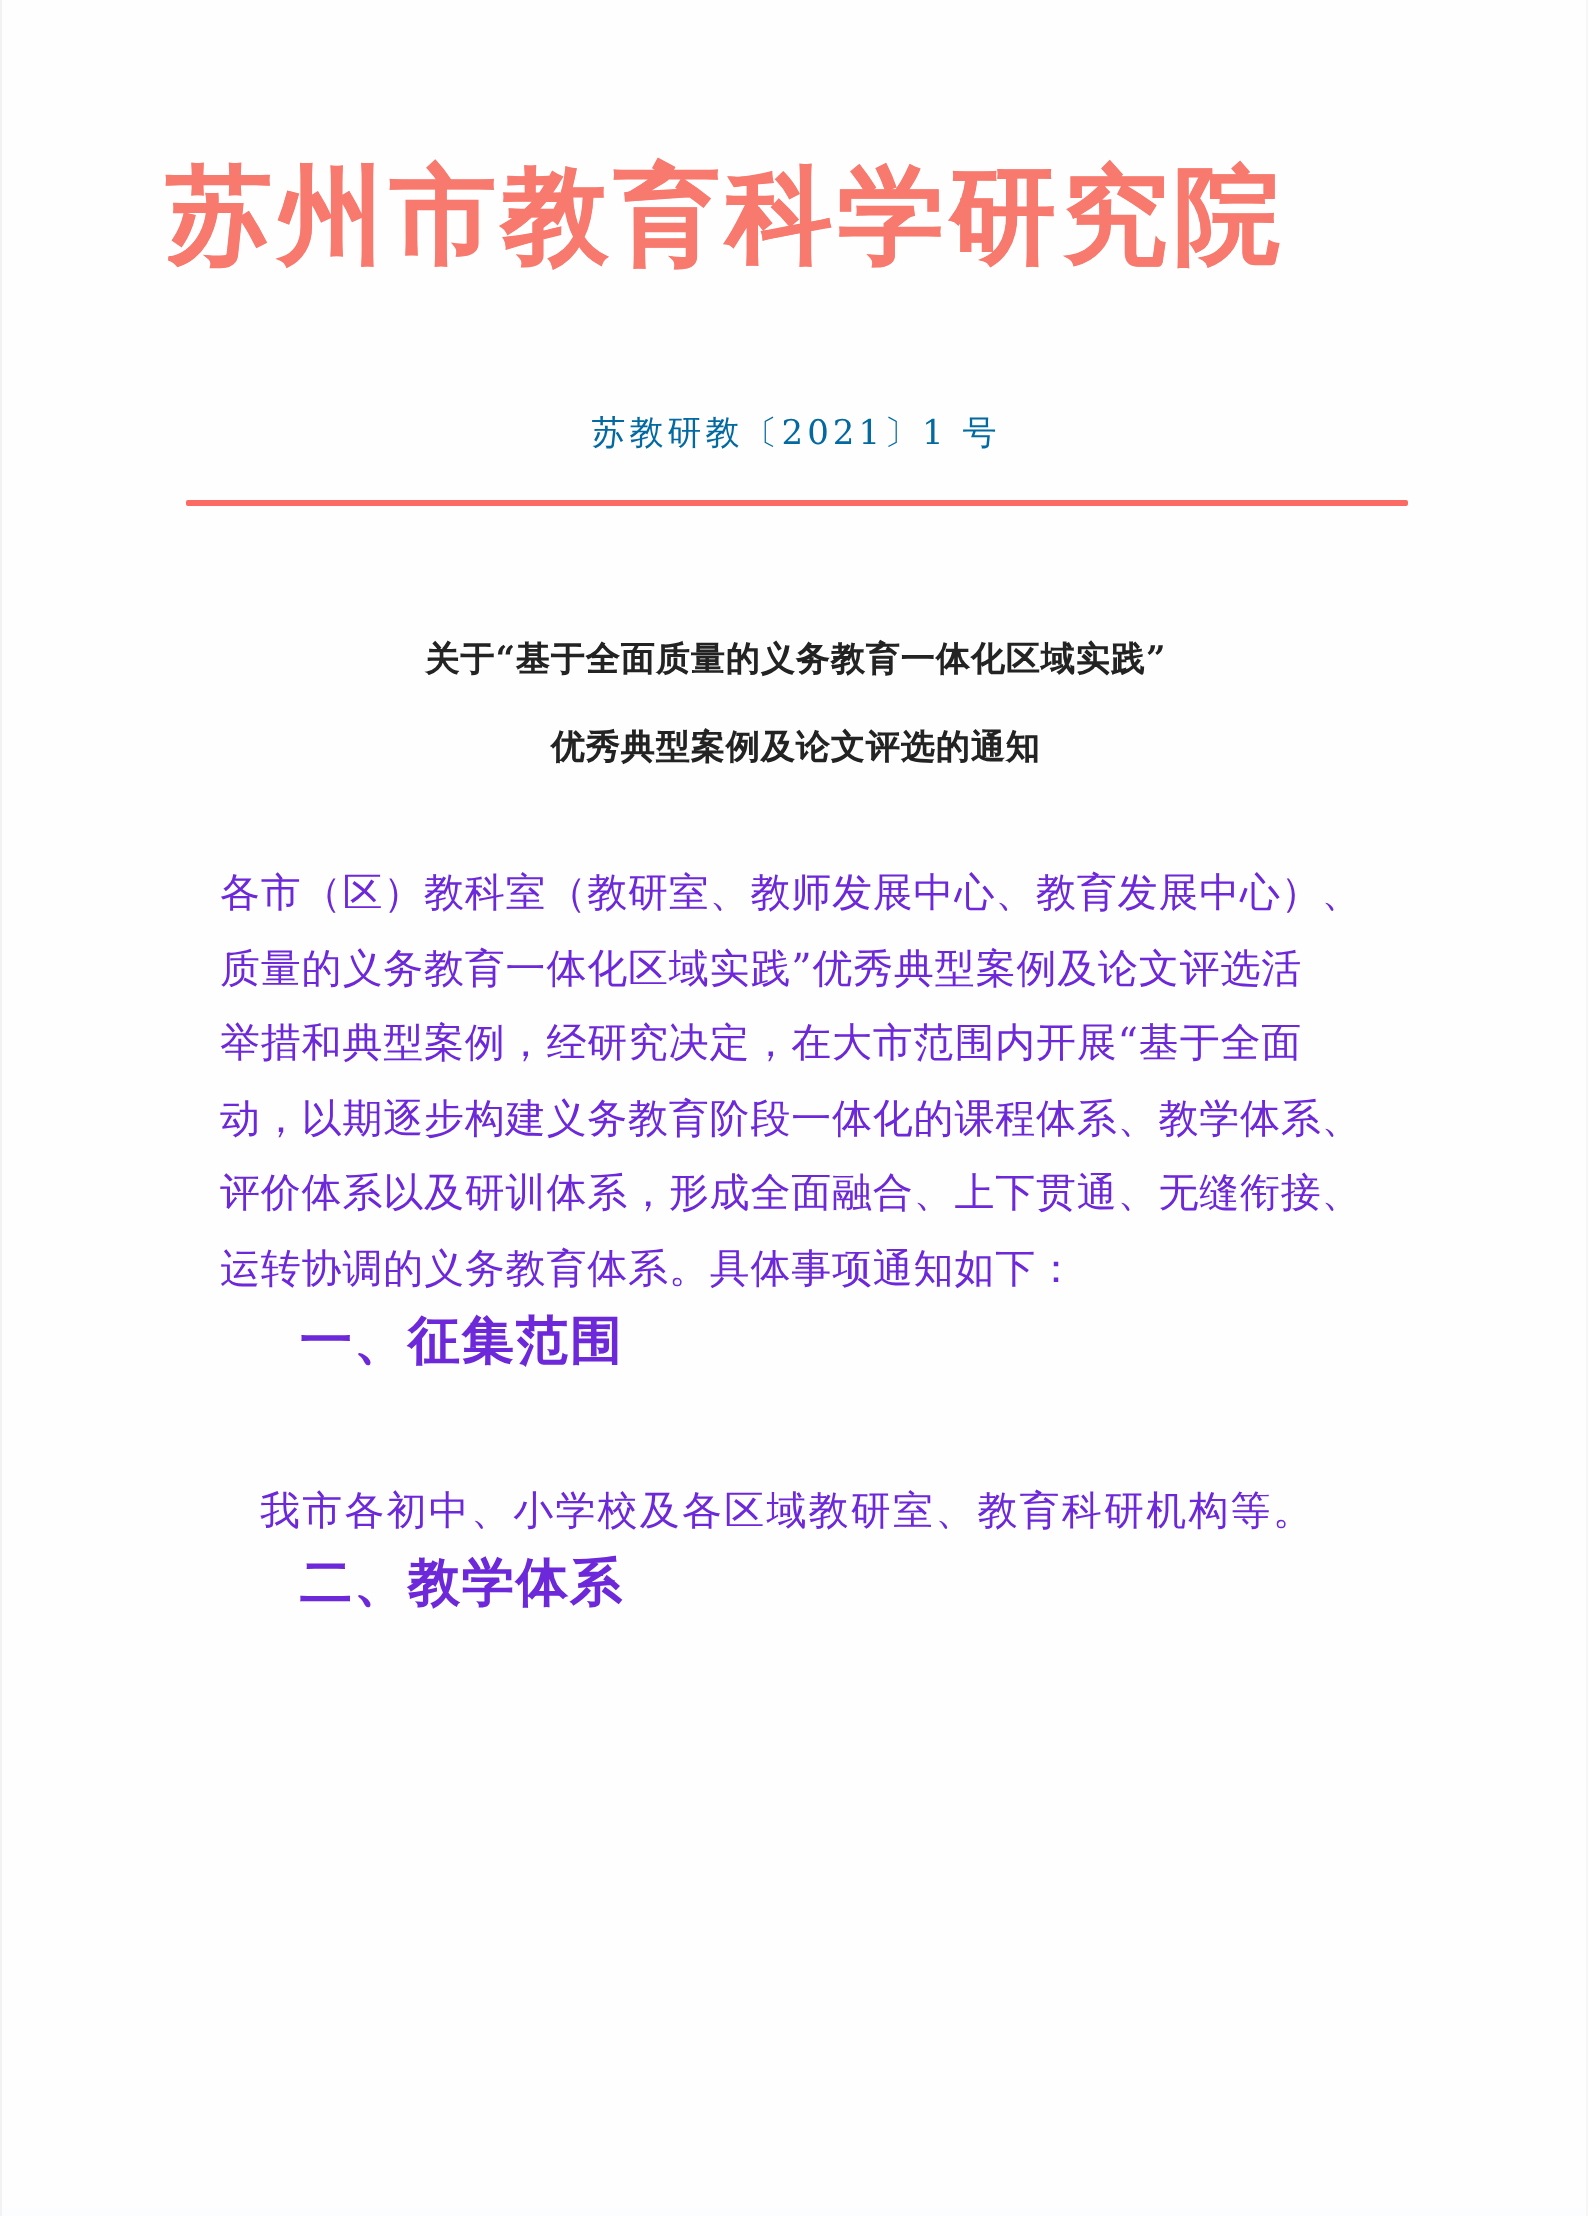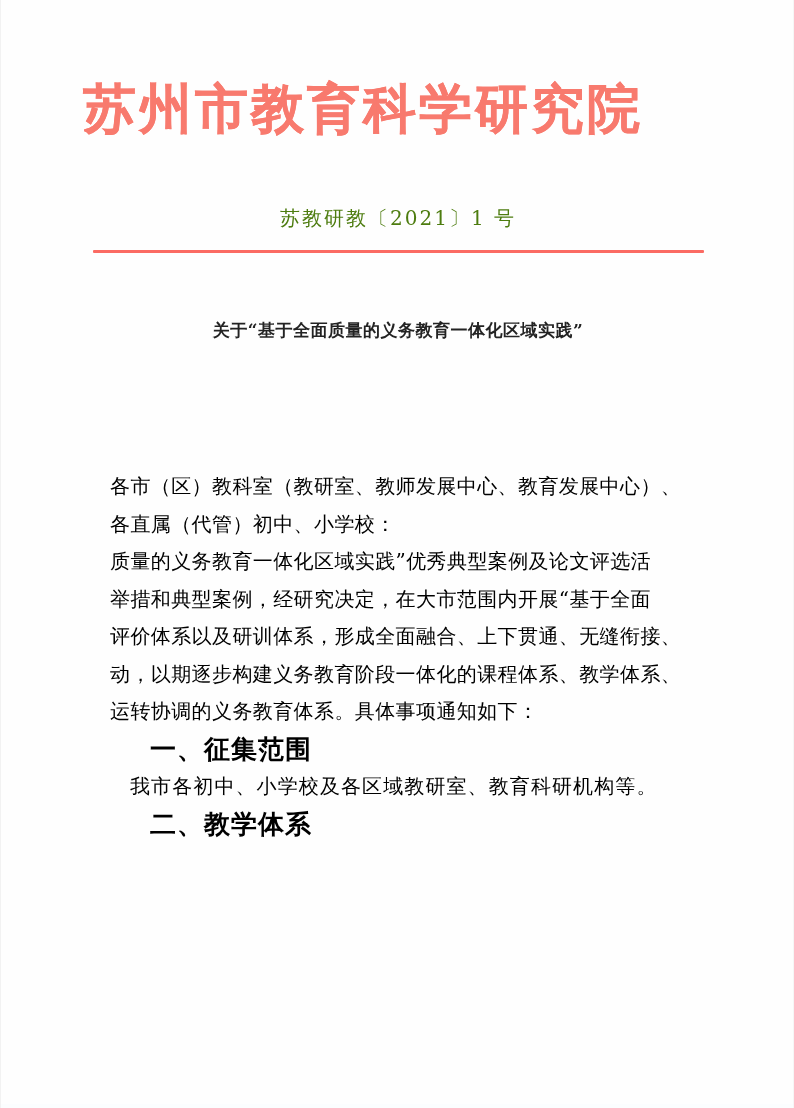--- a/index.html
+++ b/index.html
@@ -46,22 +46,22 @@
     position: absolute;
     top: 205px;
     left: 0;
     width: 794px;
     text-align: center;
   }
 
   .doc-number {
     display: inline-block;
     font-family: "DejaVu Serif", "Liberation Serif", serif;
-    font-size: 20px;
-    color: #4d7c0f;
+    font-size: 17px;
+    color: #0369a1;
     letter-spacing: 2px;
     white-space: nowrap;
   }
 
   
   .red-rule {
     position: absolute;
     top: 250px;
     left: 92px;
     width: 611px;
@@ -86,47 +86,48 @@
   }
 
   .doc-title-line {
     display: block;
     white-space: nowrap;
   }
 
   
   .body-block {
     position: absolute;
-    top: 468px;
+    top: 428px;
     left: 109px;
     width: 595px;
     font-family: "DejaVu Serif", "Liberation Serif", serif;
     font-size: 20px;
     line-height: 37.5px;
-    color: #000000;
+    color: #6d28d9;
     letter-spacing: 0.4px;
   }
 
   .body-line {
     display: block;
     white-space: nowrap;
   }
 
   .body-line.indent-1 { text-indent: 20px; }
   .body-line.indent-2 { text-indent: 40px; }
 
   .body-line.section-head {
     font-family: "DejaVu Sans", "Liberation Sans", sans-serif;
     font-weight: bold;
     font-size: 26px;
     letter-spacing: 1px;
   }
 
   .body-line.spaced {
     letter-spacing: 1.1px;
+    margin-top: 46px;
   }
 
   
   .scan-edge {
     position: absolute;
     left: 0;
     bottom: 0;
     width: 794px;
     height: 4px;
     background: #fbfdfe;
@@ -142,31 +143,31 @@
   </div>
 
   <div class="doc-number-row">
     <div class="doc-number">苏教研教〔2021〕1 号</div>
   </div>
 
   <div class="red-rule"></div>
 
   <div class="doc-title">
     <span class="doc-title-line">关于“基于全面质量的义务教育一体化区域实践”</span>
+    <span class="doc-title-line">优秀典型案例及论文评选的通知</span>
   </div>
 
   <div class="body-block">
 
     <span class="body-line">各市（区）教科室（教研室、教师发展中心、教育发展中心）、</span>
-    <span class="body-line">各直属（代管）初中、小学校：</span>
 
     <span class="body-line">质量的义务教育一体化区域实践”优秀典型案例及论文评选活</span>
     <span class="body-line">举措和典型案例，经研究决定，在大市范围内开展“基于全面</span>
+    <span class="body-line">动，以期逐步构建义务教育阶段一体化的课程体系、教学体系、</span>
     <span class="body-line">评价体系以及研训体系，形成全面融合、上下贯通、无缝衔接、</span>
-    <span class="body-line">动，以期逐步构建义务教育阶段一体化的课程体系、教学体系、</span>
     <span class="body-line">运转协调的义务教育体系。具体事项通知如下：</span>
 
     <span class="body-line section-head indent-2">一、征集范围</span>
     <span class="body-line indent-1 spaced">我市各初中、小学校及各区域教研室、教育科研机构等。</span>
 
     <span class="body-line section-head indent-2">二、教学体系</span>
 
   </div>
 
   <div class="scan-edge"></div>

